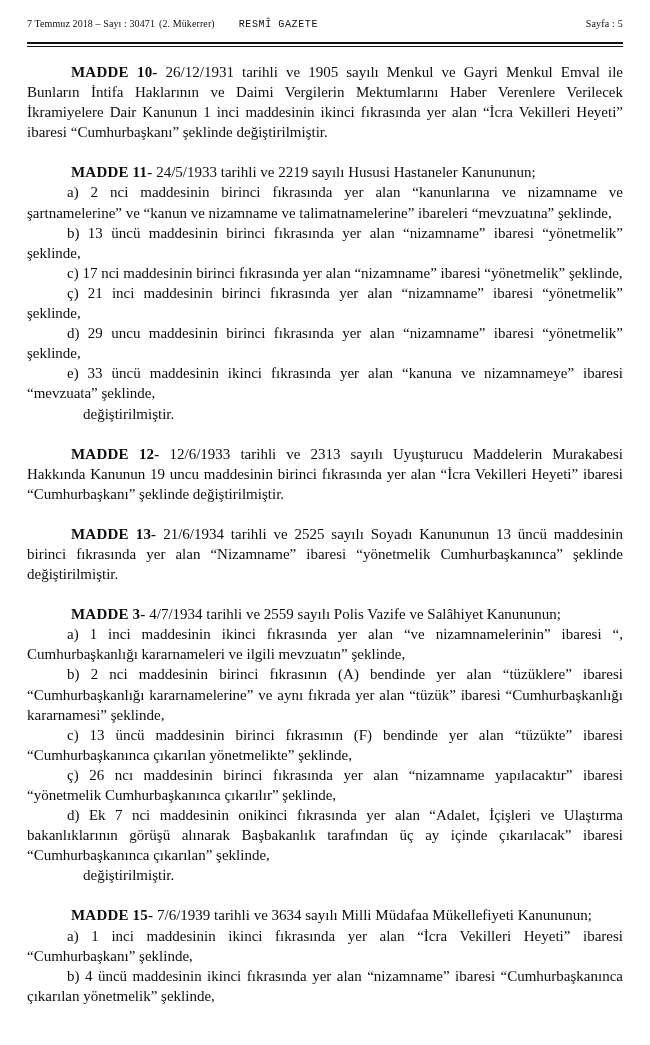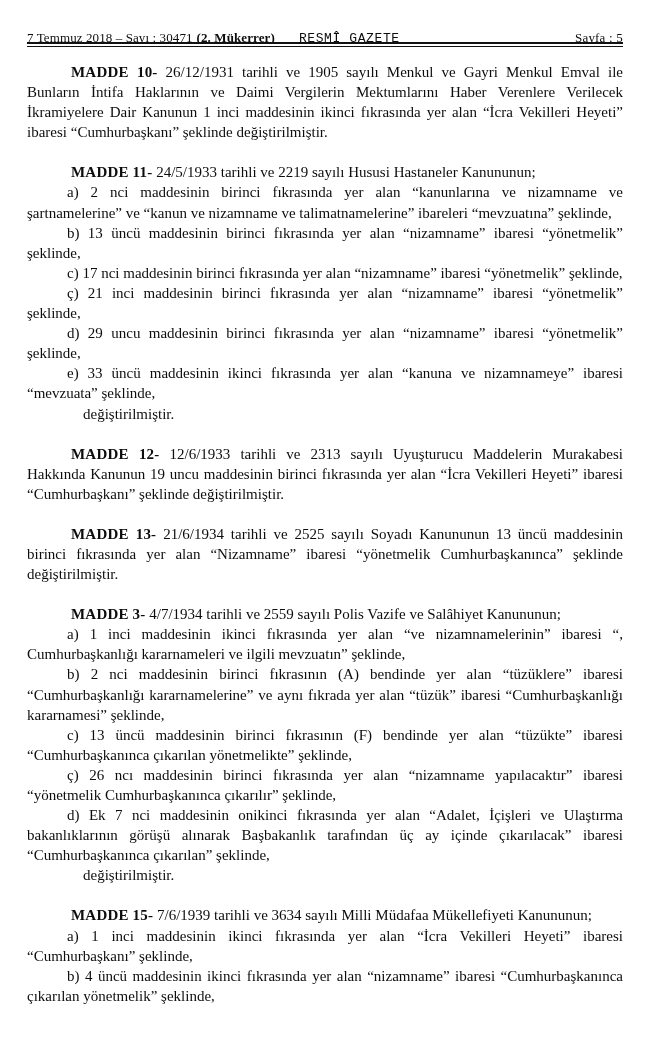--- a/index.html
+++ b/index.html
@@ -20,32 +20,31 @@
   }
 
   
   .masthead {
     position: absolute;
     left: 27px;
     top: 18px;
     width: 596px;
     display: flex;
     align-items: baseline;
-    font-size: 13px;
+    font-size: 10px;
     letter-spacing: 0.1px;
     white-space: nowrap;
-    margin-top: 12px;
   }
   .masthead-left {
     display: flex;
     align-items: baseline;
     gap: 4px;
   }
   .masthead-issue { font-weight: normal; }
-  .masthead-mukerrer { font-weight: bold; }
+  .masthead-mukerrer { font-weight: normal; }
   .masthead-center {
     margin-left: 24px;
     letter-spacing: 0.6px;
     font-family: Liberation Mono, monospace;
   }
   .masthead-right {
     margin-left: auto;
     letter-spacing: 0.2px;
   }
 

